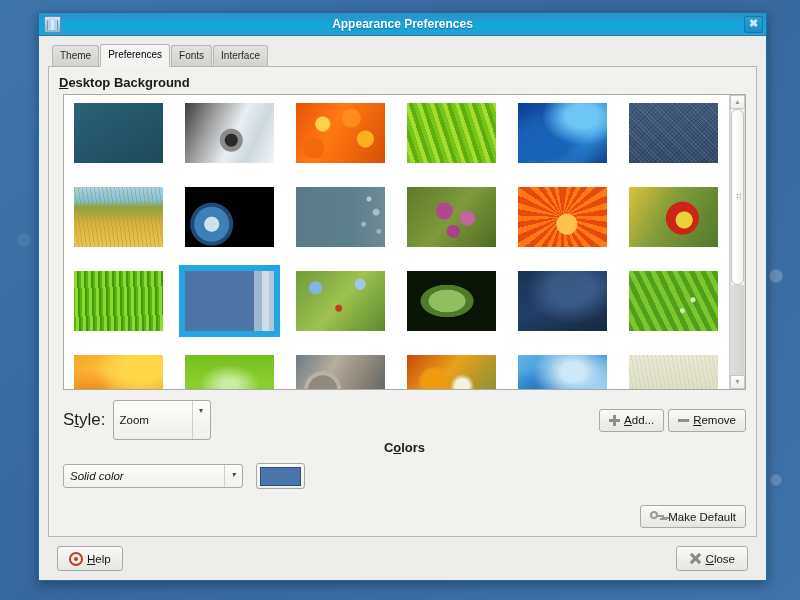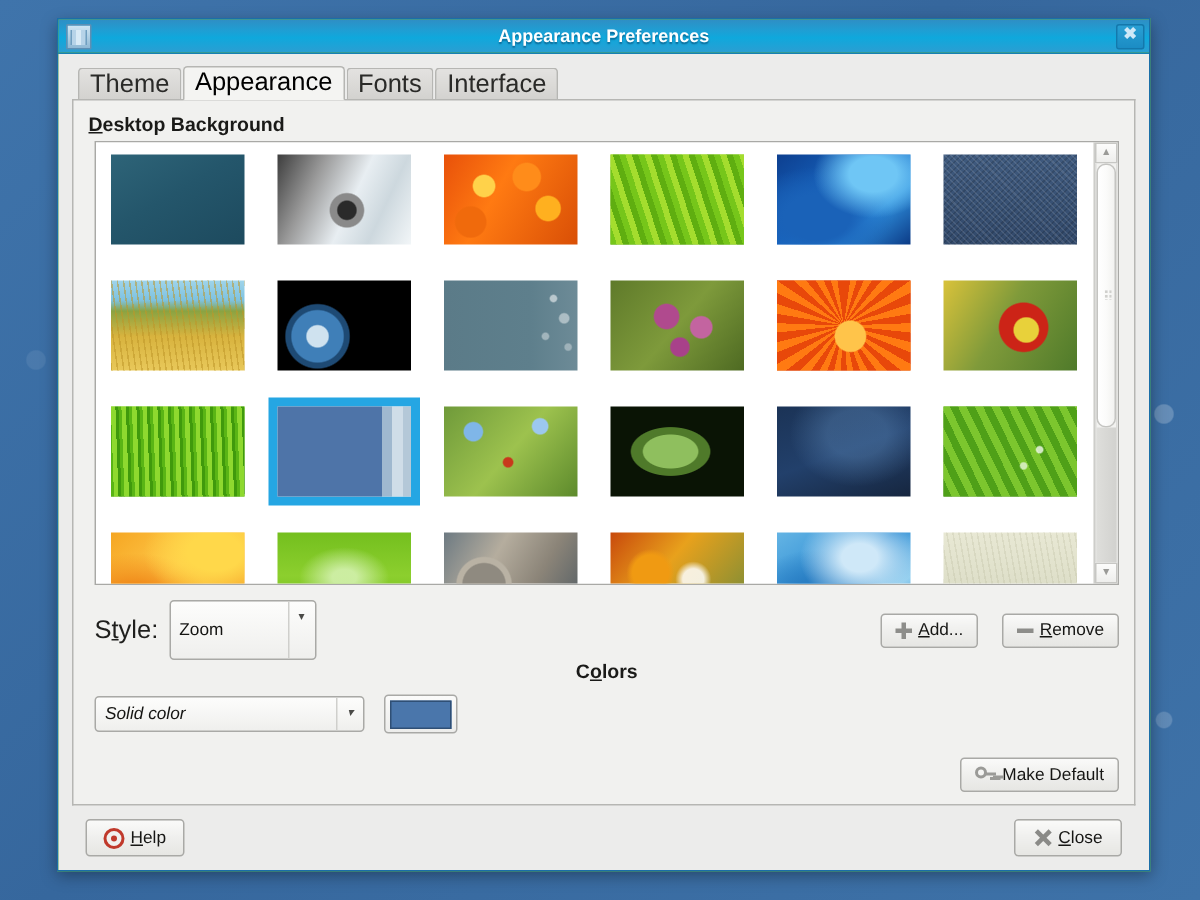--- a/index.html
+++ b/index.html
@@ -98,21 +98,21 @@
   #tabs {
     display: flex;
     align-items: flex-end;
     height: 22px;
     padding-left: 4px;
     border-bottom: 1px solid #b6b6b3;
     position: relative;
     z-index: 2;
   }
   .tab {
-    font-size: 17px; color: #2a2a28;
+    font-size: 10px; color: #2a2a28;
     padding: 3px 7px 3px 7px;
     border: 1px solid #b6b6b3;
     border-bottom: none;
     border-radius: 3px 3px 0 0;
     background: linear-gradient(to bottom, #e3e2e0, #d3d2cf);
     margin-right: 1px;
     cursor: pointer;
     line-height: 14px;
   }
   .tab.active {
@@ -253,21 +253,21 @@
     height: 23px;
     padding: 0 9px;
     font-size: 11.5px; color: #161614;
     background: linear-gradient(to bottom,#fafaf9 0%,#efefed 50%,#e6e6e3 100%);
     border: 1px solid #a9a9a6;
     border-radius: 3px;
     cursor: pointer;
     box-sizing: border-box;
     white-space: nowrap;
   }
-  #addremove { margin-left: auto; display: flex; gap: 16px; }
+  #addremove { margin-left: auto; display: flex; gap: 4px; }
 
   .ic { display: inline-block; flex: none; }
   .ic-plus, .ic-minus {
     width: 11px; height: 11px; position: relative;
   }
   .ic-plus::before, .ic-plus::after,
   .ic-minus::before {
     content: ""; position: absolute; background: #8d8d8a;
     border: none;
   }
@@ -351,21 +351,21 @@
   <div id="titlebar">
     <div id="win-icon"></div>
     <div id="win-title">Appearance Preferences</div>
     <div id="win-close">✖</div>
   </div>
 
   <div id="body">
 
     <div id="tabs">
       <div class="tab">Theme</div>
-      <div class="tab active">Appearance</div>
+      <div class="tab active">Preferences</div>
       <div class="tab">Fonts</div>
       <div class="tab">Interface</div>
     </div>
 
     <div id="tabpage">
 
       <div class="frame-label"><span class="mn">D</span><span>esktop Background</span></div>
 
       <div id="iconview-wrap">
         <div id="iconview">

